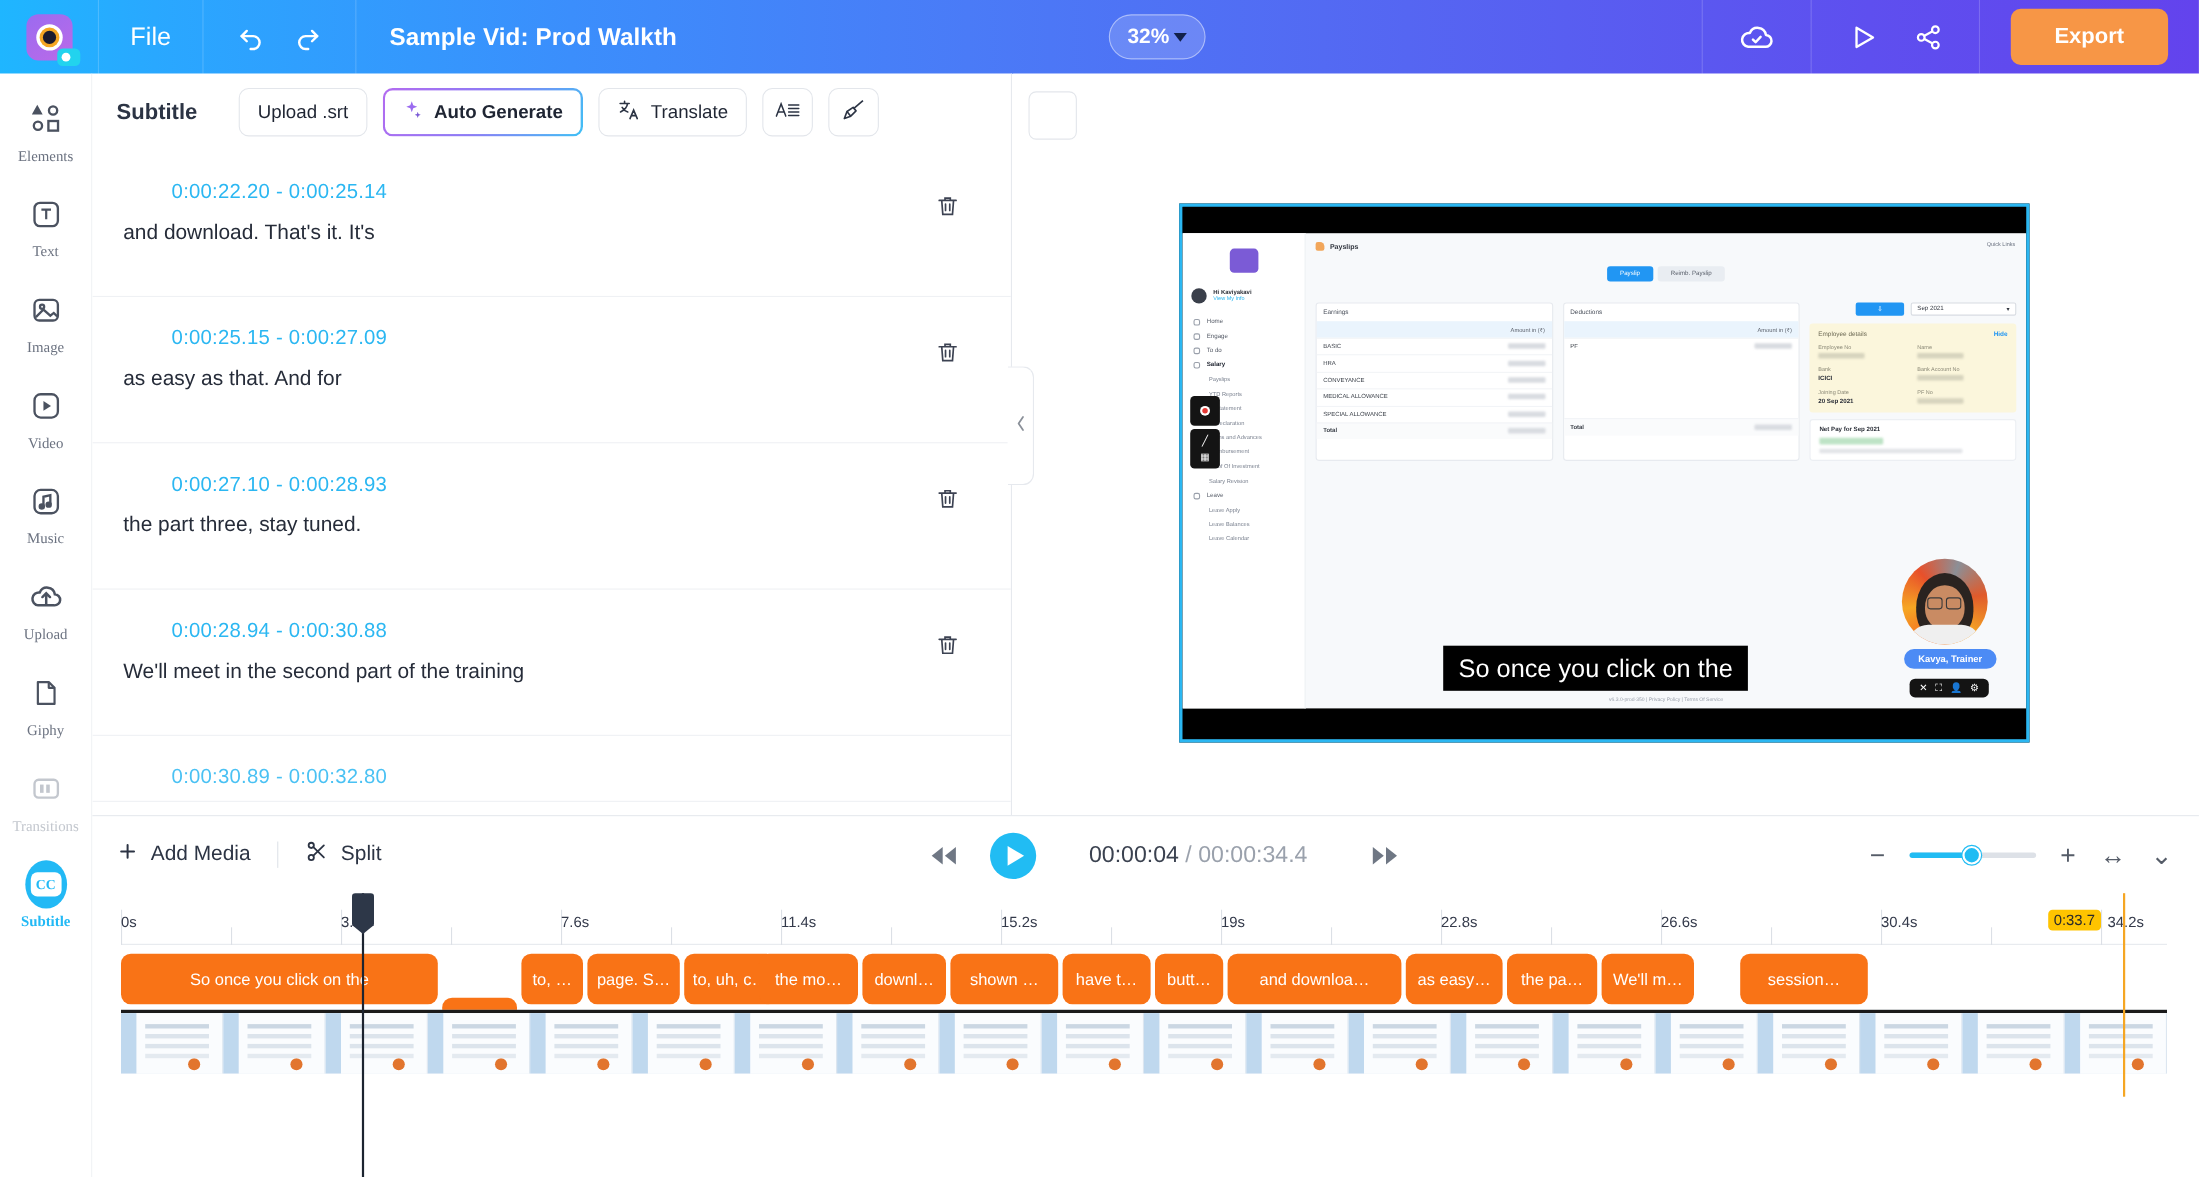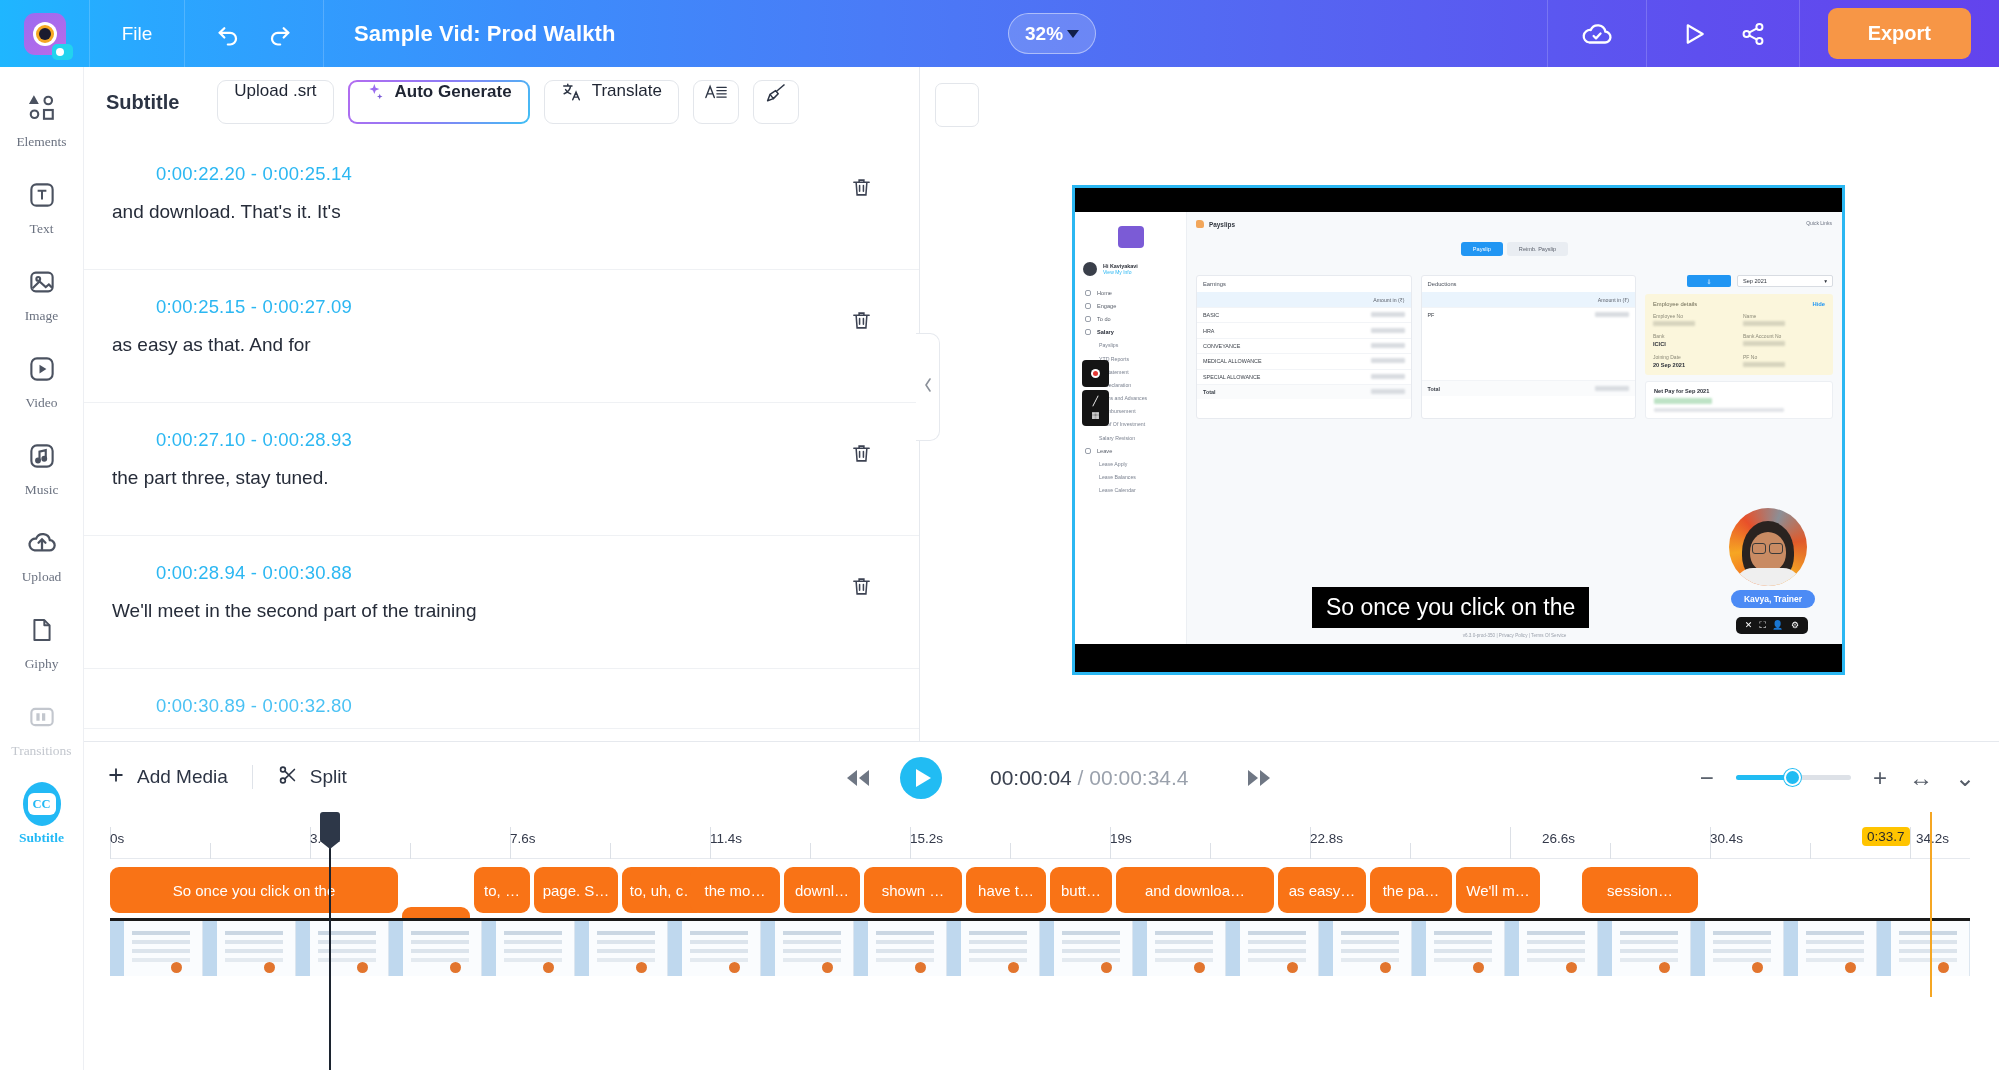--- a/index.html
+++ b/index.html
@@ -37,21 +37,21 @@
   .logo-cam {
     position:absolute; right:-7px; bottom:-5px; width:21px; height:16px; border-radius:5px;
     background:#22D3EE;
   }
   .logo-cam::after{
     content:""; position:absolute; left:4px; top:4px; width:8px;height:8px;border-radius:50%;
     background:#fff;
   }
   .menu-file {
     width: 95px; height:67px; display:flex; align-items:center; justify-content:center;
-    color:#fff; font-size:19px; border-right:1px solid rgba(255,255,255,.18);
+    color:#fff; font-size:23px; border-right:1px solid rgba(255,255,255,.18);
     cursor:pointer;
   }
   .undo-redo {
     height:67px; display:flex; align-items:center; gap:22px; padding: 0 30px;
     border-right:1px solid rgba(255,255,255,.18);
   }
   .icon-btn { cursor:pointer; display:flex; align-items:center; justify-content:center; }
   .proj-title {
     color:#fff; font-size:22px; font-weight:bold; padding-left:30px; letter-spacing:.1px;
   }
@@ -99,21 +99,21 @@
   .panel {
     position:absolute; left:84px; top:67px; width:836px; height:674px;
     background:#fff; border-right:1px solid #E6E9EE;
   }
   .panel-head {
     height:70px; display:flex; align-items:center; gap:14px; padding: 0 22px 0 22px;
   }
   .panel-title { font-size:20px; font-weight:bold; color:#2C3444; margin-right:24px; }
   .pbtn {
     height:44px; border:1px solid #E3E6EB; border-radius:9px; background:#fff;
-    display:flex; gap:9px; padding: 0 16px;
+    display:flex; align-items:center; gap:9px; padding: 0 16px;
     font-size:17px; color:#1F2533; cursor:pointer; white-space:nowrap;
   }
   .pbtn.gradient {
     border:2px solid transparent;
     background-image: linear-gradient(#fff,#fff), linear-gradient(120deg,#B36BF0,#8C7CF5,#3FC0F5);
     background-origin: border-box; background-clip: padding-box, border-box;
     font-weight:bold;
   }
   .pbtn.square { width:46px; padding:0; justify-content:center; }
   .sublist { height:604px; overflow:hidden; }
@@ -841,21 +841,21 @@
       <span class="tick" style="left:800px;"></span>
         <span class="tick-label" style="left:800px;">15.2s</span>
       <span class="tick minor" style="left:900px;"></span>
       <span class="tick" style="left:1000px;"></span>
         <span class="tick-label" style="left:1000px;">19s</span>
       <span class="tick minor" style="left:1100px;"></span>
       <span class="tick" style="left:1200px;"></span>
         <span class="tick-label" style="left:1200px;">22.8s</span>
       <span class="tick minor" style="left:1300px;"></span>
       <span class="tick" style="left:1400px;"></span>
-        <span class="tick-label" style="left:1400px;padding-left:32px;">26.6s</span>
+        <span class="tick-label" style="left:1400px;">26.6s</span>
       <span class="tick minor" style="left:1500px;"></span>
       <span class="tick" style="left:1600px;"></span>
         <span class="tick-label" style="left:1600px;">30.4s</span>
       <span class="tick minor" style="left:1700px;"></span>
       <span class="tick" style="left:1800px;"></span>
         <span class="tick-label" style="left:1806px;">34.2s</span>
       <span class="timecode-badge" style="left:1752px;">0:33.7</span>
     </div>
 
     <div class="clips">

